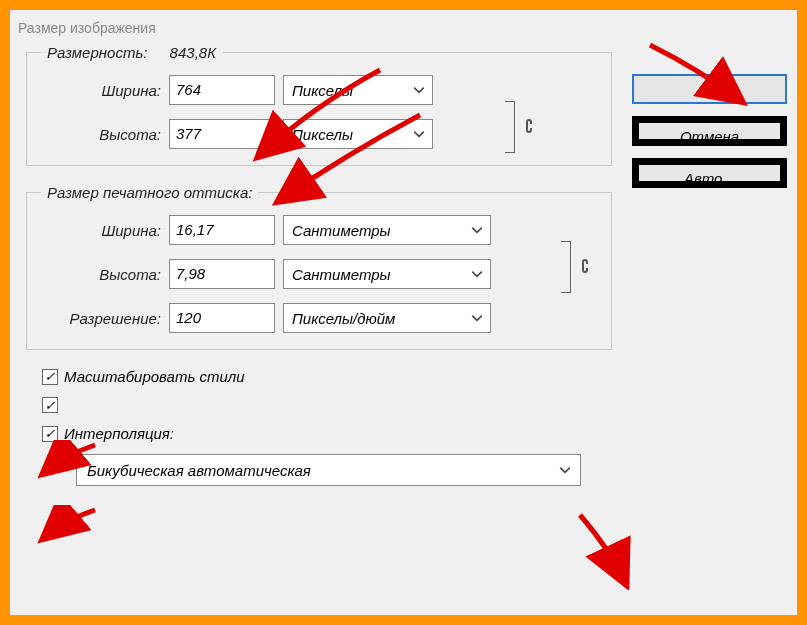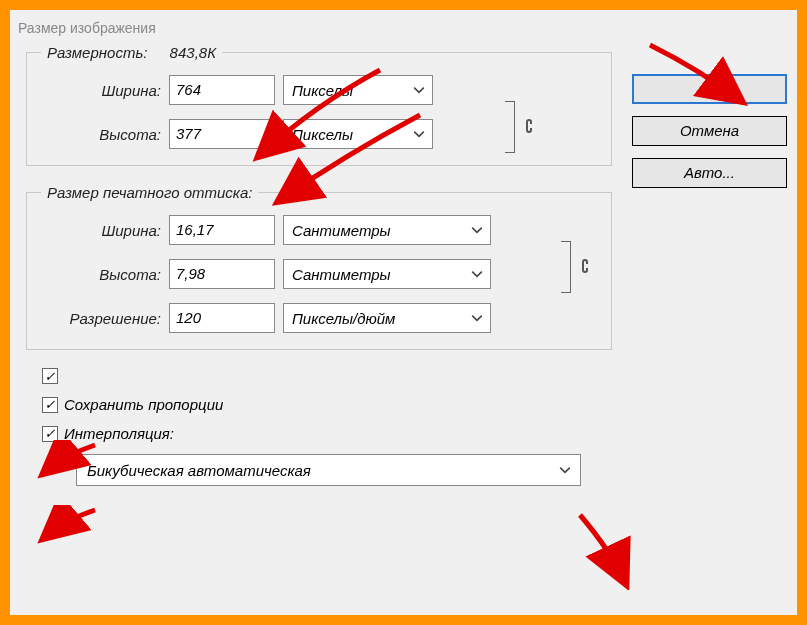--- a/index.html
+++ b/index.html
@@ -37,21 +37,21 @@
   .right-col {
     width: 155px;
     padding-top: 30px;
     display: flex;
     flex-direction: column;
     gap: 12px;
   }
   .btn {
     height: 30px;
     background: #e6e6e6;
-    border: 1px solid #000000;
+    border: 7px solid #000000;
     text-align: center;
     line-height: 28px;
     cursor: pointer;
     font-size: 15px;
   }
   .btn.primary {
     border: 2px solid #2a78d0;
     line-height: 26px;
   }
   fieldset {
@@ -248,24 +248,24 @@
         <div class="link-bracket" style="top:40px; height:52px; right:40px;"></div>
         <div class="link-icon" style="top:54px; right:16px;">
           <svg width="14" height="18" viewBox="0 0 14 18">
               <path d="M4 5 a3 3 0 0 1 6 0 v2 h-2 v-2 a1 1 0 0 0 -2 0 v8 a1 1 0 0 0 2 0 v-2 h2 v2 a3 3 0 0 1 -6 0 z" fill="#555"></path>
             </svg>
         </div>
       </fieldset>
 
       <div class="checkbox-row">
         <span class="cb">✓</span>
+        <span>Масштабировать стили</span>
       </div>
       <div class="checkbox-row">
         <span class="cb">✓</span>
-        <span>Сохранить пропорции</span>
       </div>
       <div class="checkbox-row">
         <span class="cb">✓</span>
         <span>Интерполяция:</span>
       </div>
 
       <div class="big-select">
         <span>Бикубическая автоматическая</span>
         <span class="chev">
           <svg viewBox="0 0 10 10">

